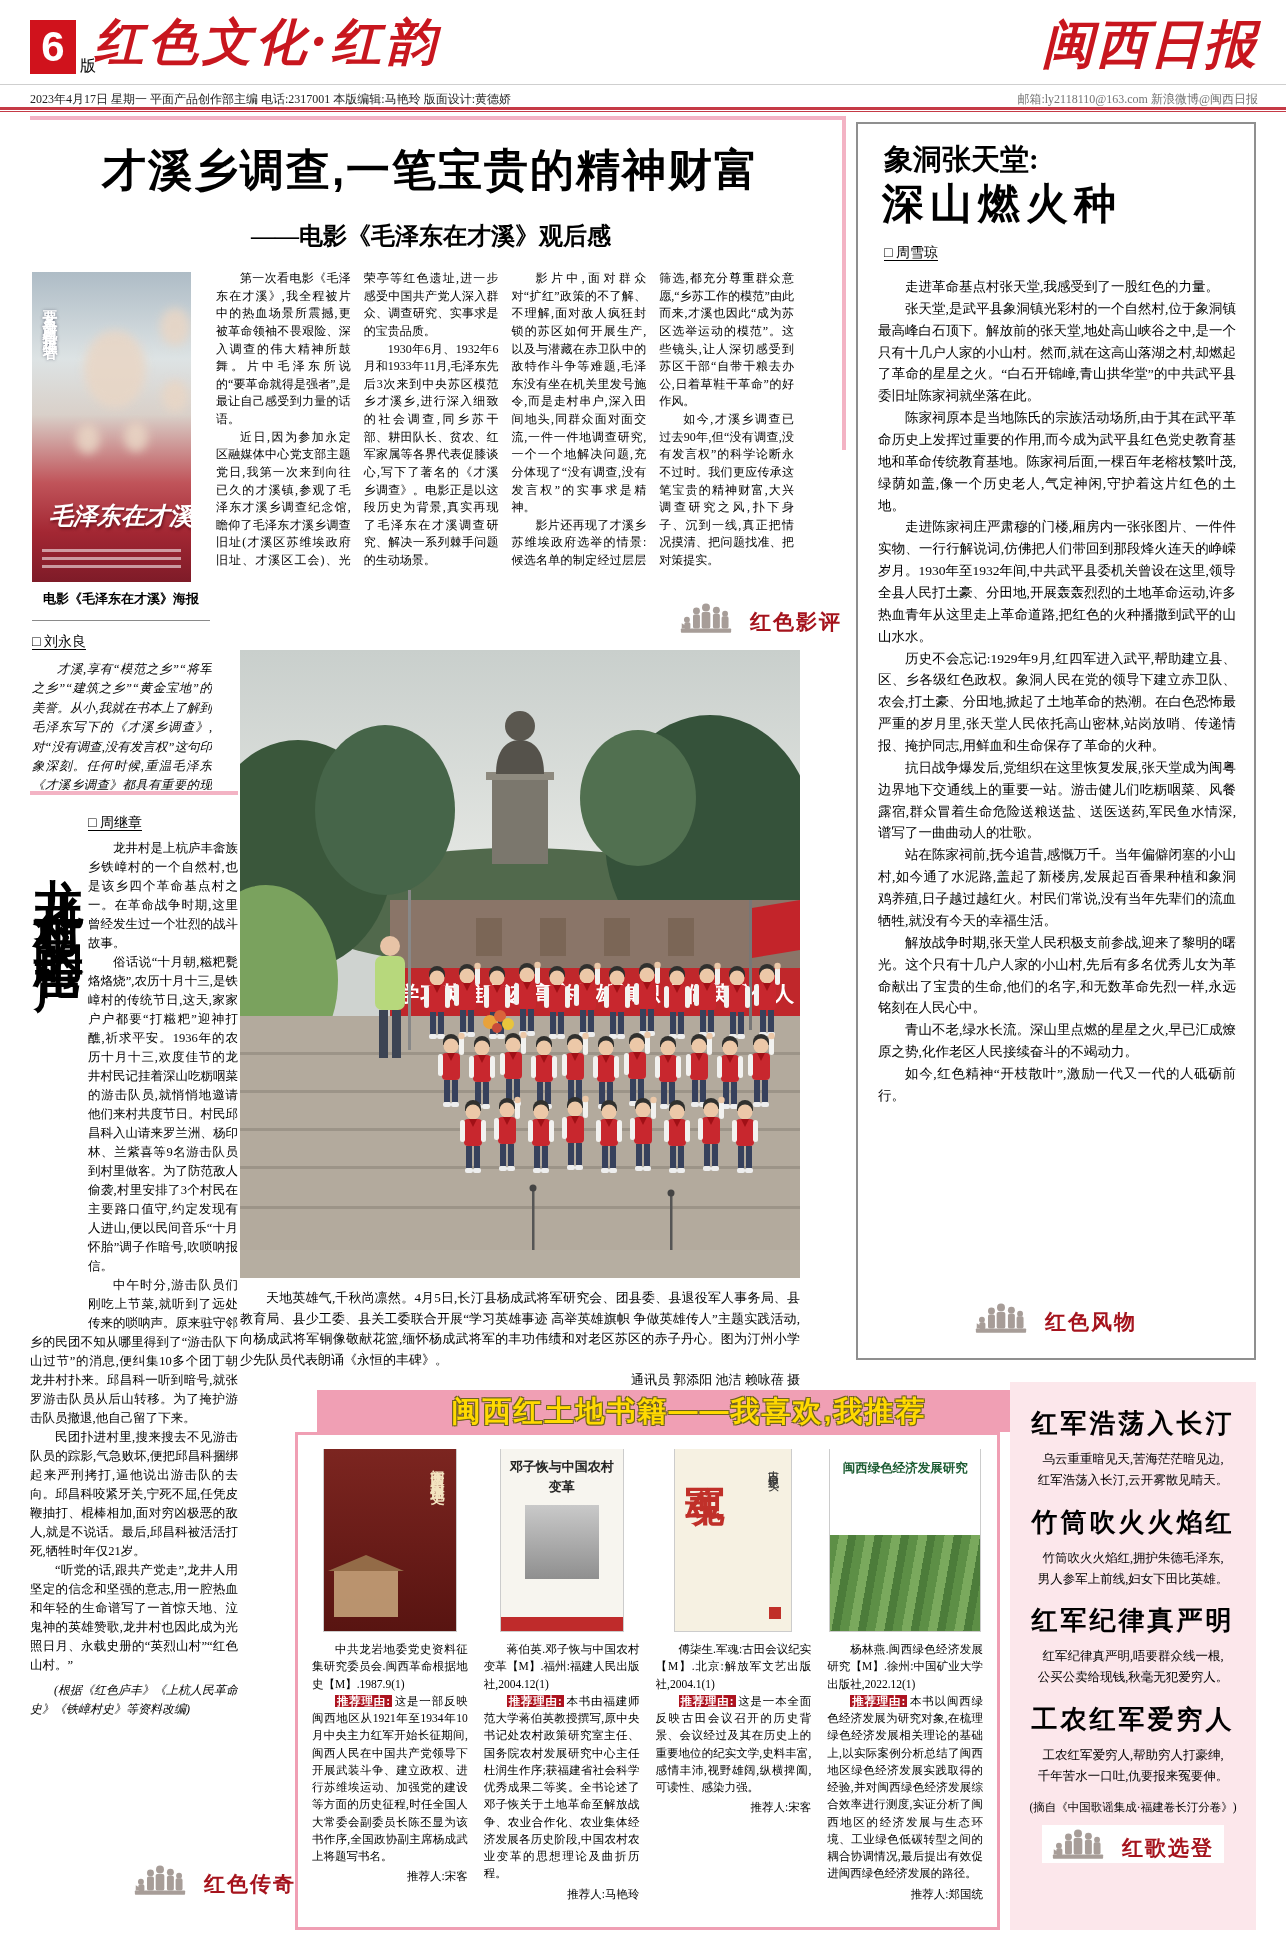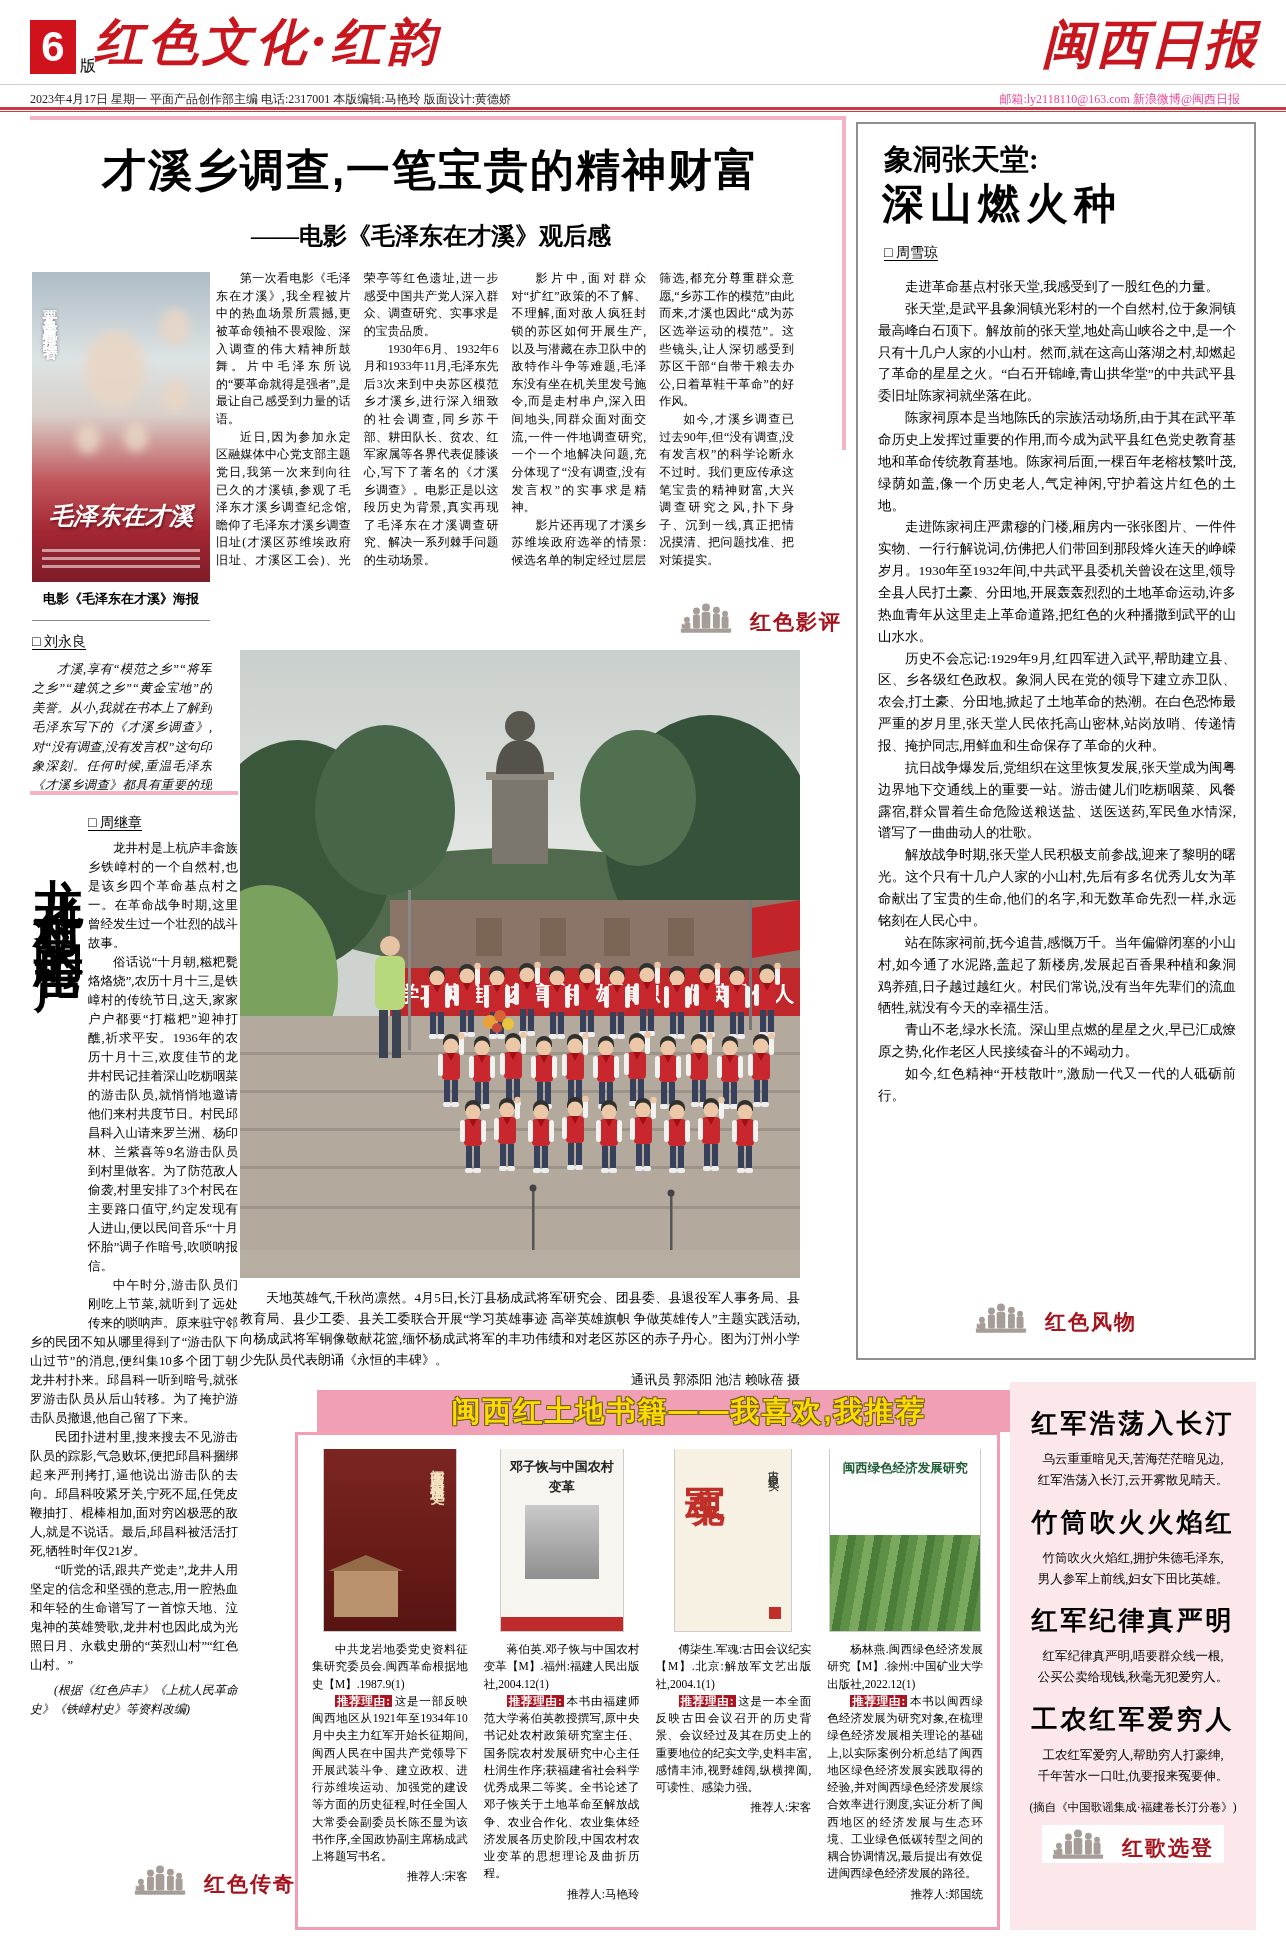--- a/index.html
+++ b/index.html
@@ -9,28 +9,28 @@
   p{margin:0;text-indent:2em;}
   .j{text-align:justify;}
   
   .pgnum-box{left:30px;top:20px;width:46px;height:54px;background:#d0121c;color:#fff;
              font:bold 42px/54px "Liberation Sans",sans-serif;text-align:center;}
   .pgnum-ban{left:80px;top:56px;font-size:16px;}
   .sect-title{left:94px;top:12px;font:bold italic 50px/60px "DejaVu Serif",serif;color:#c8161e;letter-spacing:4px;}
   .paper-name{right:28px;top:14px;font:bold italic 52px/60px "DejaVu Serif",serif;color:#c8161e;letter-spacing:2px;}
   .grey-hr{left:0;top:84px;width:1286px;height:1px;background:#cfcfcf;}
   .dateline{left:30px;top:91px;font-size:12px;color:#222;}
-  .contact{right:46px;top:91px;font-size:12px;color:#ec4899;}
+  .contact{right:28px;top:91px;font-size:12px;color:#737373;}
   .red-rule{left:0;top:107px;width:1286px;height:6px;
             background:linear-gradient(#c53a46 0 3px,#fff 3px 4px,#c53a46 4px 5px,transparent 5px);}
   .pink{background:#f3b3c4;}
   
   .headline{left:60px;top:144px;width:742px;text-align:center;font:bold 44px/52px "Liberation Sans",sans-serif;letter-spacing:2px;}
   .subhead{left:60px;top:220px;width:742px;text-align:center;font-size:24px;font-weight:600;}
-  .poster{left:32px;top:272px;width:178px;height:310px;overflow:hidden;
+  .poster{left:32px;top:272px;width:159px;height:310px;overflow:hidden;
           background:linear-gradient(180deg,#aebcc6 0%,#dde3e4 28%,#d9d0c9 46%,#c0545a 68%,#a32733 84%,#7e1b28 100%);}
   .poster .slogan{position:absolute;left:8px;top:26px;writing-mode:vertical-rl;text-orientation:upright;
           color:#fff;font-weight:bold;font-size:15px;letter-spacing:5px;text-shadow:0 0 3px rgba(60,60,80,.55);}
   .face{position:absolute;border-radius:50%;background:#e9d6c5;filter:blur(5px);opacity:.85;}
   .poster .ptitle{position:absolute;left:6px;bottom:52px;width:166px;text-align:center;color:#fff;
           font:bold italic 24px/28px "DejaVu Serif",serif;text-shadow:1px 2px 3px rgba(90,10,20,.8);}
   .poster .credit-bar{position:absolute;left:10px;right:10px;height:3px;background:rgba(255,255,255,.55);}
   .poster-cap{left:32px;top:590px;width:178px;text-align:center;font-weight:bold;font-size:13px;}
   .thin-hr{left:32px;top:620px;width:178px;height:1px;background:#8a8a8a;}
   .byline{font-size:14px;}
@@ -174,22 +174,22 @@
     <div class="t1">象洞张天堂:</div>
     <div class="t2">深山燃火种</div>
     <div class="byl byline"><u>□ 周雪琼</u></div>
     <div class="rbody j">
       <p>走进革命基点村张天堂,我感受到了一股红色的力量。</p>
       <p>张天堂,是武平县象洞镇光彩村的一个自然村,位于象洞镇最高峰白石顶下。解放前的张天堂,地处高山峡谷之中,是一个只有十几户人家的小山村。然而,就在这高山落湖之村,却燃起了革命的星星之火。“白石开锦嶂,青山拱华堂”的中共武平县委旧址陈家祠就坐落在此。</p>
       <p>陈家祠原本是当地陈氏的宗族活动场所,由于其在武平革命历史上发挥过重要的作用,而今成为武平县红色党史教育基地和革命传统教育基地。陈家祠后面,一棵百年老榕枝繁叶茂,绿荫如盖,像一个历史老人,气定神闲,守护着这片红色的土地。</p>
       <p>走进陈家祠庄严肃穆的门楼,厢房内一张张图片、一件件实物、一行行解说词,仿佛把人们带回到那段烽火连天的峥嵘岁月。1930年至1932年间,中共武平县委机关曾设在这里,领导全县人民打土豪、分田地,开展轰轰烈烈的土地革命运动,许多热血青年从这里走上革命道路,把红色的火种播撒到武平的山山水水。</p>
       <p>历史不会忘记:1929年9月,红四军进入武平,帮助建立县、区、乡各级红色政权。象洞人民在党的领导下建立赤卫队、农会,打土豪、分田地,掀起了土地革命的热潮。在白色恐怖最严重的岁月里,张天堂人民依托高山密林,站岗放哨、传递情报、掩护同志,用鲜血和生命保存了革命的火种。</p>
       <p>抗日战争爆发后,党组织在这里恢复发展,张天堂成为闽粤边界地下交通线上的重要一站。游击健儿们吃粝咽菜、风餐露宿,群众冒着生命危险送粮送盐、送医送药,军民鱼水情深,谱写了一曲曲动人的壮歌。</p>
+      <p>站在陈家祠前,抚今追昔,感慨万千。当年偏僻闭塞的小山村,如今通了水泥路,盖起了新楼房,发展起百香果种植和象洞鸡养殖,日子越过越红火。村民们常说,没有当年先辈们的流血牺牲,就没有今天的幸福生活。</p>
       <p>解放战争时期,张天堂人民积极支前参战,迎来了黎明的曙光。这个只有十几户人家的小山村,先后有多名优秀儿女为革命献出了宝贵的生命,他们的名字,和无数革命先烈一样,永远铭刻在人民心中。</p>
-      <p>站在陈家祠前,抚今追昔,感慨万千。当年偏僻闭塞的小山村,如今通了水泥路,盖起了新楼房,发展起百香果种植和象洞鸡养殖,日子越过越红火。村民们常说,没有当年先辈们的流血牺牲,就没有今天的幸福生活。</p>
       <p>青山不老,绿水长流。深山里点燃的星星之火,早已汇成燎原之势,化作老区人民接续奋斗的不竭动力。</p>
       <p>如今,红色精神“开枝散叶”,激励一代又一代的人砥砺前行。</p>
     </div>
     <div class="lbl sec-label">
       <svg width="52" height="32" viewBox="0 0 60 36">
         <g fill="#a79d98">
           <path d="M2 24 L12 30 L2 30 Z"></path>
             <circle cx="8" cy="20" r="3.4"></circle>
             <rect x="5" y="23" width="7" height="8" rx="2"></rect>
           <circle cx="19" cy="10" r="4"></circle>

